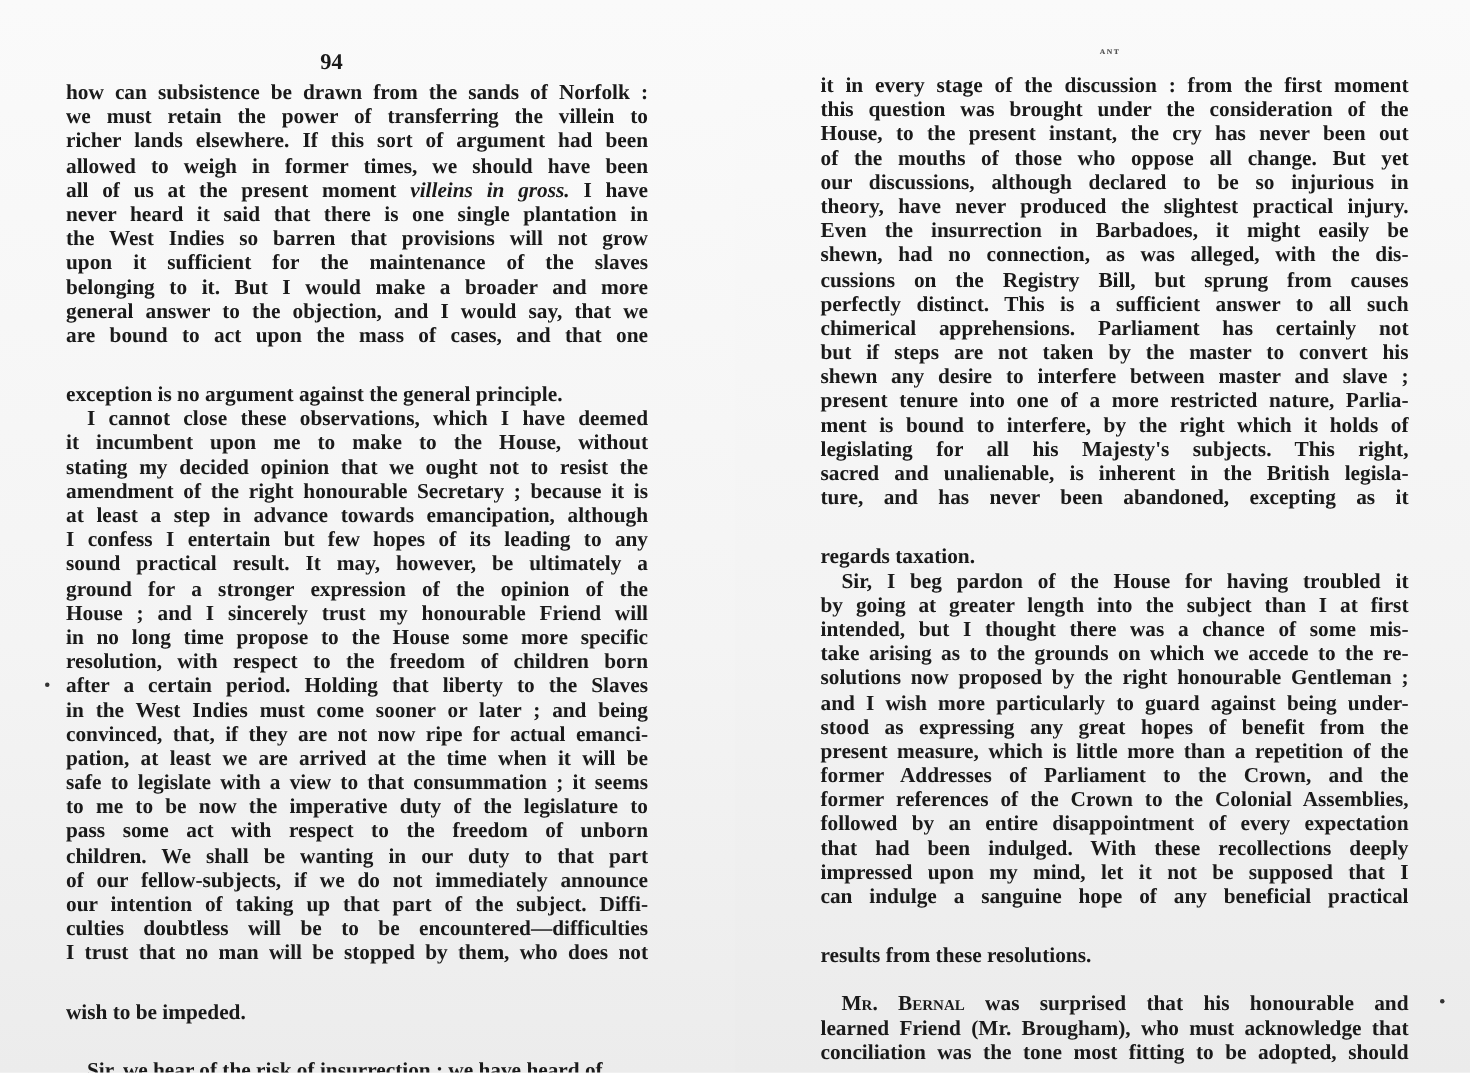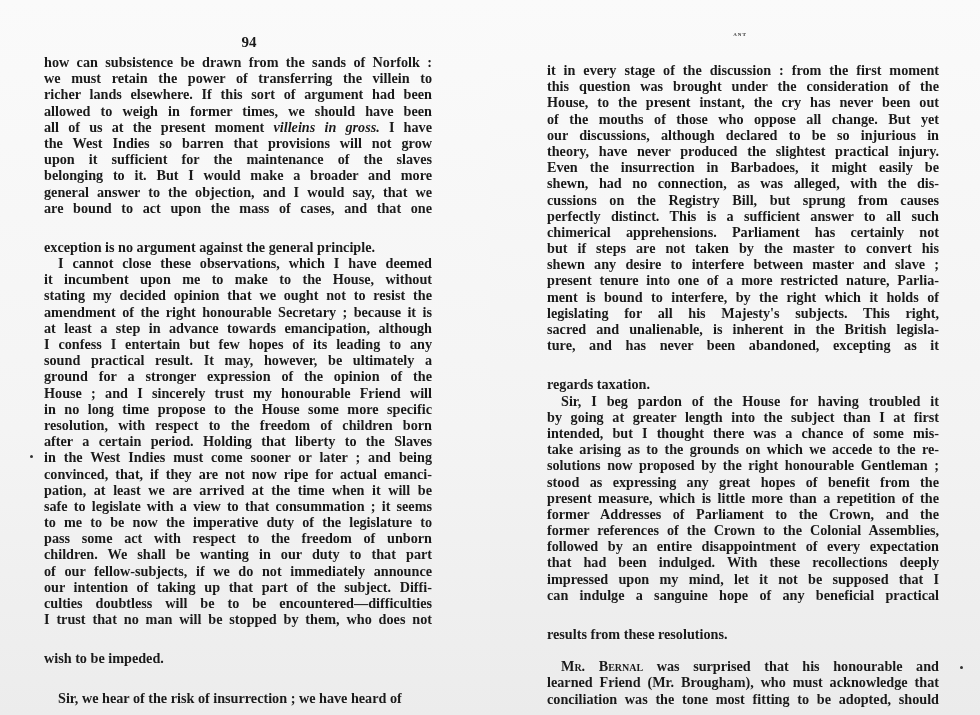--- a/index.html
+++ b/index.html
@@ -16,30 +16,30 @@
     background: linear-gradient(to bottom, #fafafa 0%, #f4f4f4 60%, #ececec 100%);
   }
   .page-bg-right {
     position: absolute; left: 490px; top: 0; width: 490px; height: 715px;
     background: linear-gradient(to bottom, #fafafa 0%, #f3f3f3 60%, #ebebeb 100%);
   }
   .folio {
     position: absolute; top: 34px;
     font-size: 15px; font-weight: bold; text-align: center;
   }
-  .folio.left { left: 234px; width: 30px; }
+  .folio.left { left: 206px; width: 30px; }
   .folio.right { left: 725px; width: 30px; font-size: 7px; top: 30px; letter-spacing: 1px; color: #555; }
   .column {
     position: absolute;
     font-size: 14.2px;
     line-height: 16.2px;
     font-weight: bold;
   }
   .column.left { left: 44px; top: 54px; width: 388px; }
-  .column.right { left: 547px; top: 62px; width: 392px; }
+  .column.right { left: 547px; top: 49px; width: 392px; }
   .line {
     display: block; white-space: nowrap;
     text-align: justify; text-align-last: justify;
     height: 16.2px;
   }
   .line.last { text-align-last: left; margin-top: 23px; }
   .line.indent { padding-left: 14px; }
   .gap { display: block; height: 16px; }
   .smallcaps { font-variant: small-caps; }
   i { font-style: italic; }
@@ -56,20 +56,21 @@
 
   <div class="folio left">94</div>
   <div class="folio right">ᴀɴᴛ</div>
 
   <div class="column left" id="col-left">
       <span class="line">how can subsistence be drawn from the sands of Norfolk :</span>
       <span class="line">we must retain the power of transferring the villein to</span>
       <span class="line">richer lands elsewhere. If this sort of argument had been</span>
       <span class="line">allowed to weigh in former times, we should have been</span>
       <span class="line">all of us at the present moment <i>villeins in gross.</i> I have</span>
+      <span class="line">never heard it said that there is one single plantation in</span>
       <span class="line">the West Indies so barren that provisions will not grow</span>
       <span class="line">upon it sufficient for the maintenance of the slaves</span>
       <span class="line">belonging to it. But I would make a broader and more</span>
       <span class="line">general answer to the objection, and I would say, that we</span>
       <span class="line">are bound to act upon the mass of cases, and that one</span>
       <span class="line last">exception is no argument against the general principle.</span>
       <span class="line indent">I cannot close these observations, which I have deemed</span>
       <span class="line">it incumbent upon me to make to the House, without</span>
       <span class="line">stating my decided opinion that we ought not to resist the</span>
       <span class="line">amendment of the right honourable Secretary ; because it is</span>
@@ -113,20 +114,21 @@
       <span class="line">ment is bound to interfere, by the right which it holds of</span>
       <span class="line">legislating for all his Majesty's subjects. This right,</span>
       <span class="line">sacred and unalienable, is inherent in the British legisla-</span>
       <span class="line">ture, and has never been abandoned, excepting as it</span>
       <span class="line last">regards taxation.</span>
       <span class="line indent">Sir, I beg pardon of the House for having troubled it</span>
       <span class="line">by going at greater length into the subject than I at first</span>
       <span class="line">intended, but I thought there was a chance of some mis-</span>
       <span class="line">take arising as to the grounds on which we accede to the re-</span>
       <span class="line">solutions now proposed by the right honourable Gentleman ;</span>
+      <span class="line">and I wish more particularly to guard against being under-</span>
       <span class="line">stood as expressing any great hopes of benefit from the</span>
       <span class="line">present measure, which is little more than a repetition of the</span>
       <span class="line">former Addresses of Parliament to the Crown, and the</span>
       <span class="line">former references of the Crown to the Colonial Assemblies,</span>
       <span class="line">followed by an entire disappointment of every expectation</span>
       <span class="line">that had been indulged. With these recollections deeply</span>
       <span class="line">impressed upon my mind, let it not be supposed that I</span>
       <span class="line">can indulge a sanguine hope of any beneficial practical</span>
       <span class="line last">results from these resolutions.</span>
       <span class="gap"></span>

